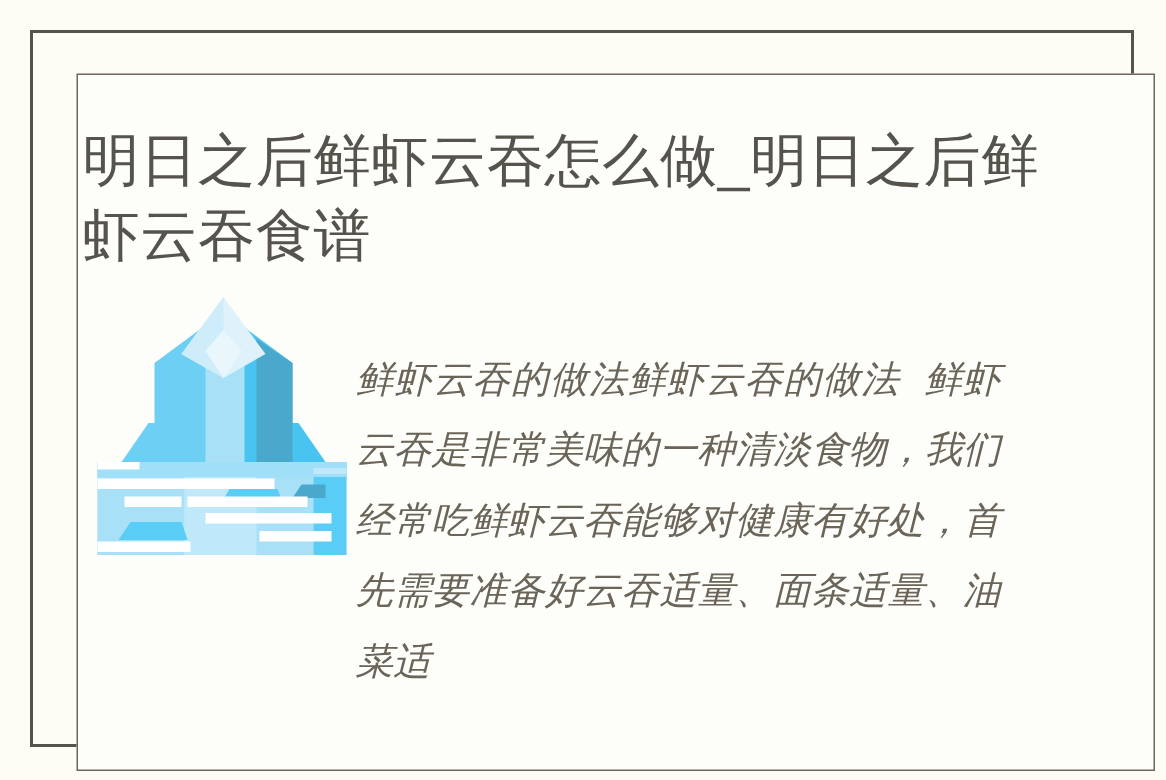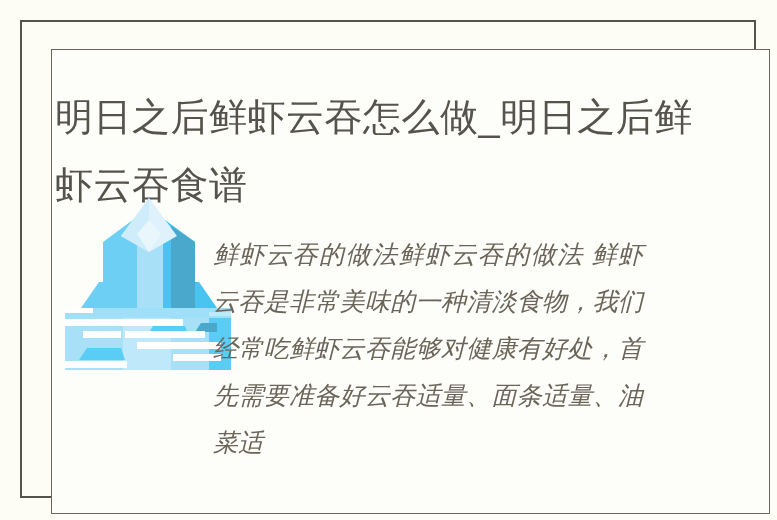--- a/index.html
+++ b/index.html
@@ -41,21 +41,21 @@
   }
 
   
   #title {
     position: absolute;
     left: 55px;
     top: 58px;
     width: 640px;
     color: #55534c;
     font-size: 38px;
-    line-height: 68px;
+    line-height: 50px;
     font-weight: 400;
     letter-spacing: 0.5px;
     white-space: normal;
     word-break: break-all;
   }
 
   
   #content {
     position: absolute;
     left: 29px;
@@ -74,29 +74,29 @@
   }
   #thumb svg {
     display: block;
     width: 180px;
     height: 180px;
   }
 
   
   #article {
     position: absolute;
-    left: 184px;
+    left: 208px;
     top: 26px;
     width: 430px;
     color: #6b6559;
     font-size: 25px;
     line-height: 47px;
     text-align: justify;
     text-justify: inter-ideograph;
-    font-family: Liberation Serif, serif;
+    font-family: Liberation Mono, monospace;
     font-style: italic;
     word-break: break-all;
   }
 </style>
 </head>
 <body>
 
 <div id="page">
 
   <div id="outer-frame">

